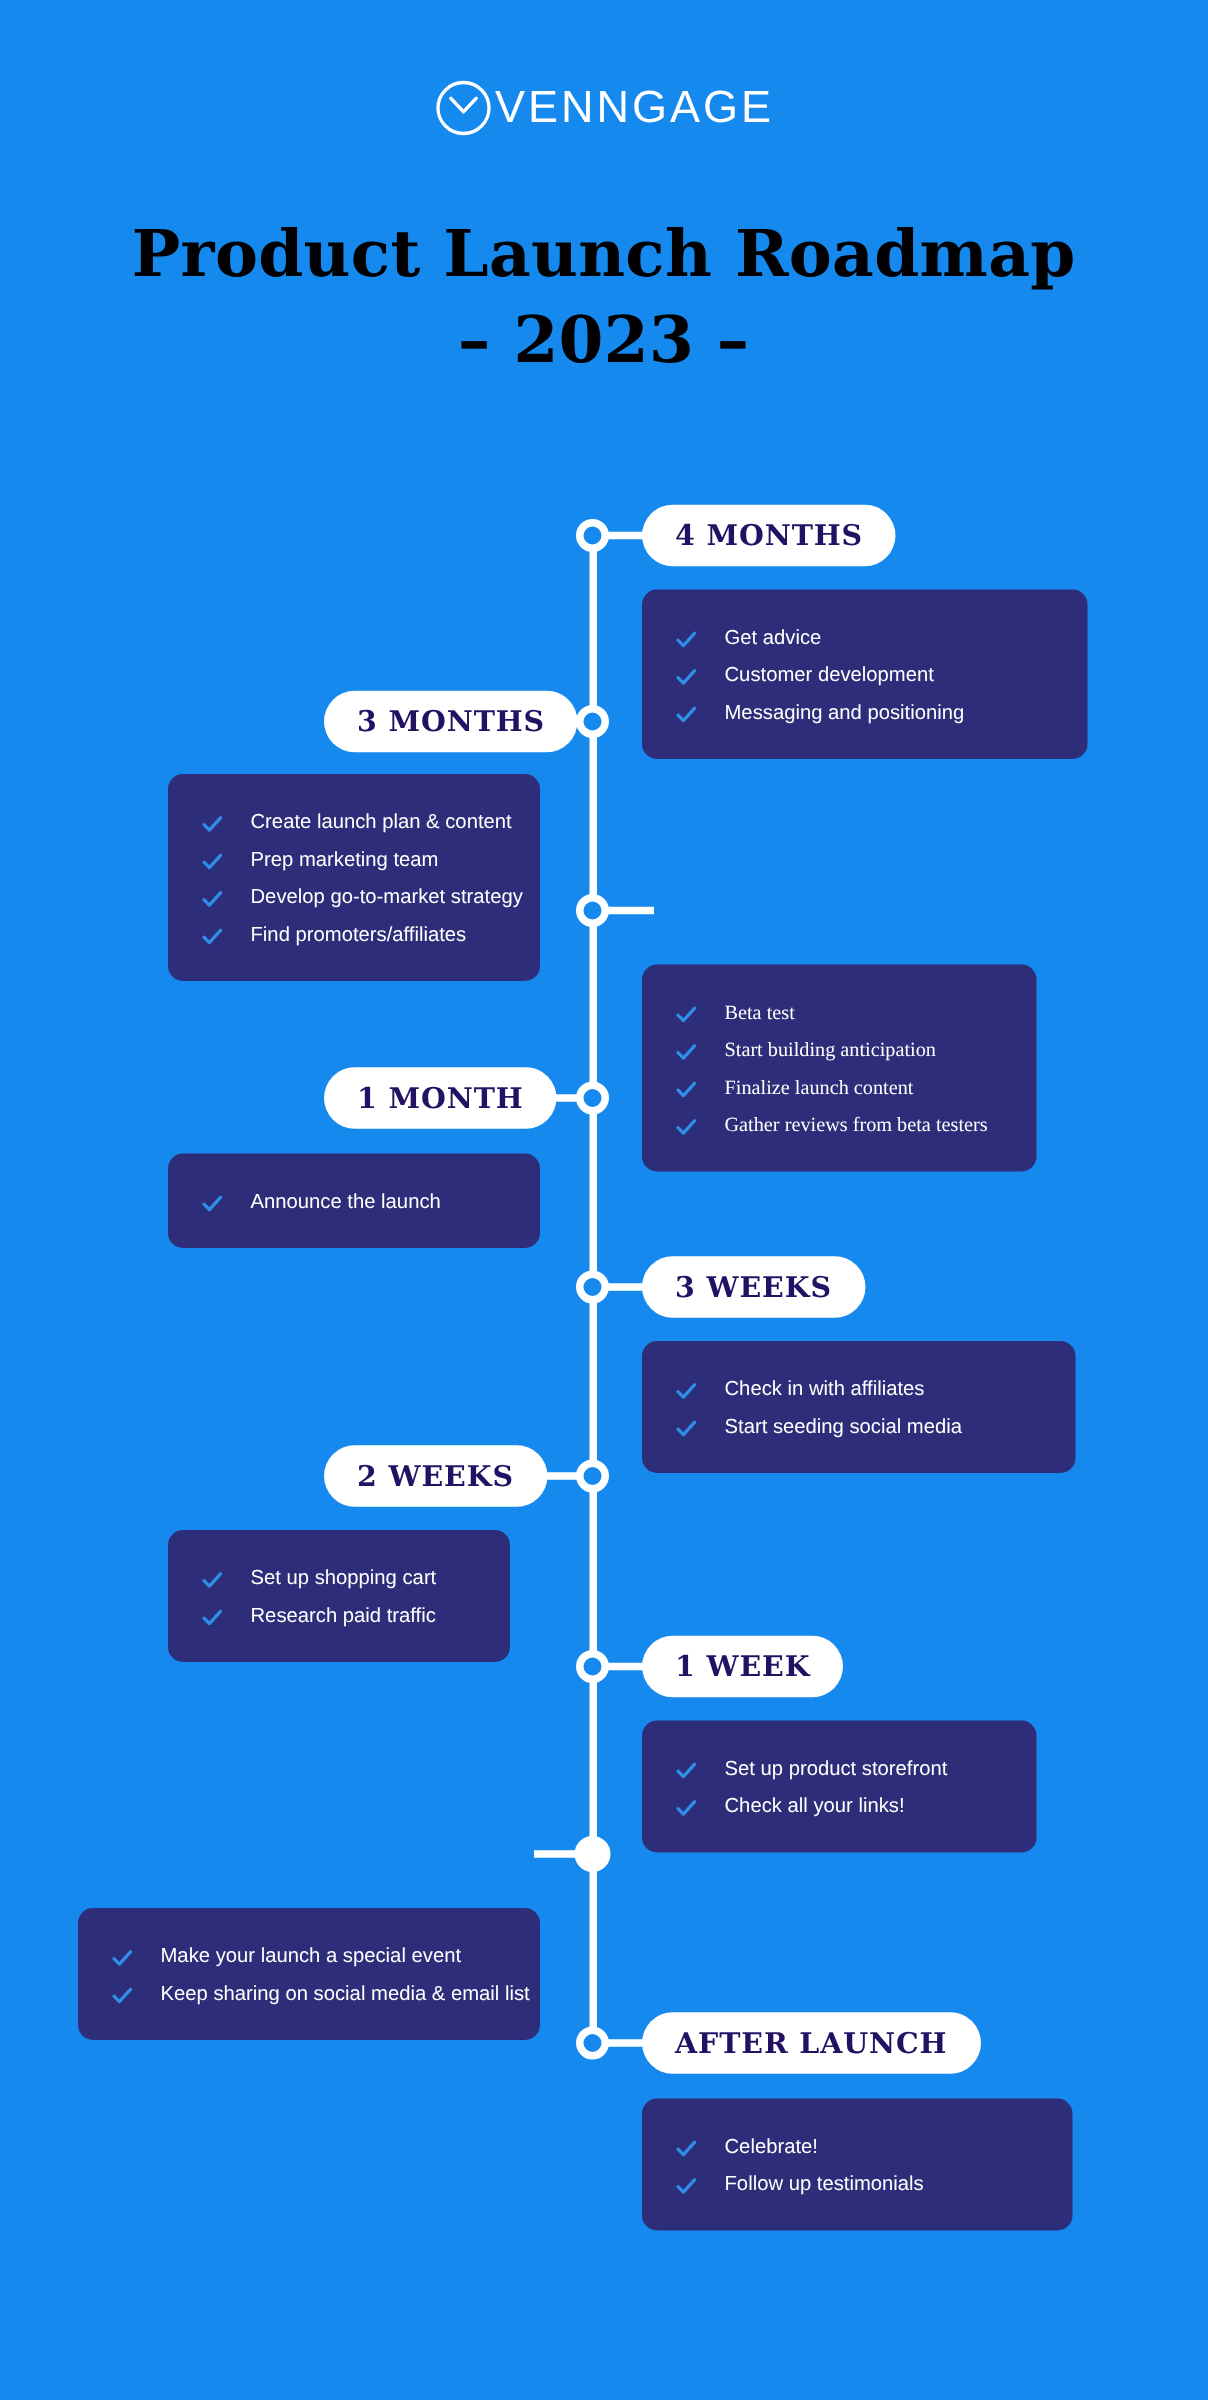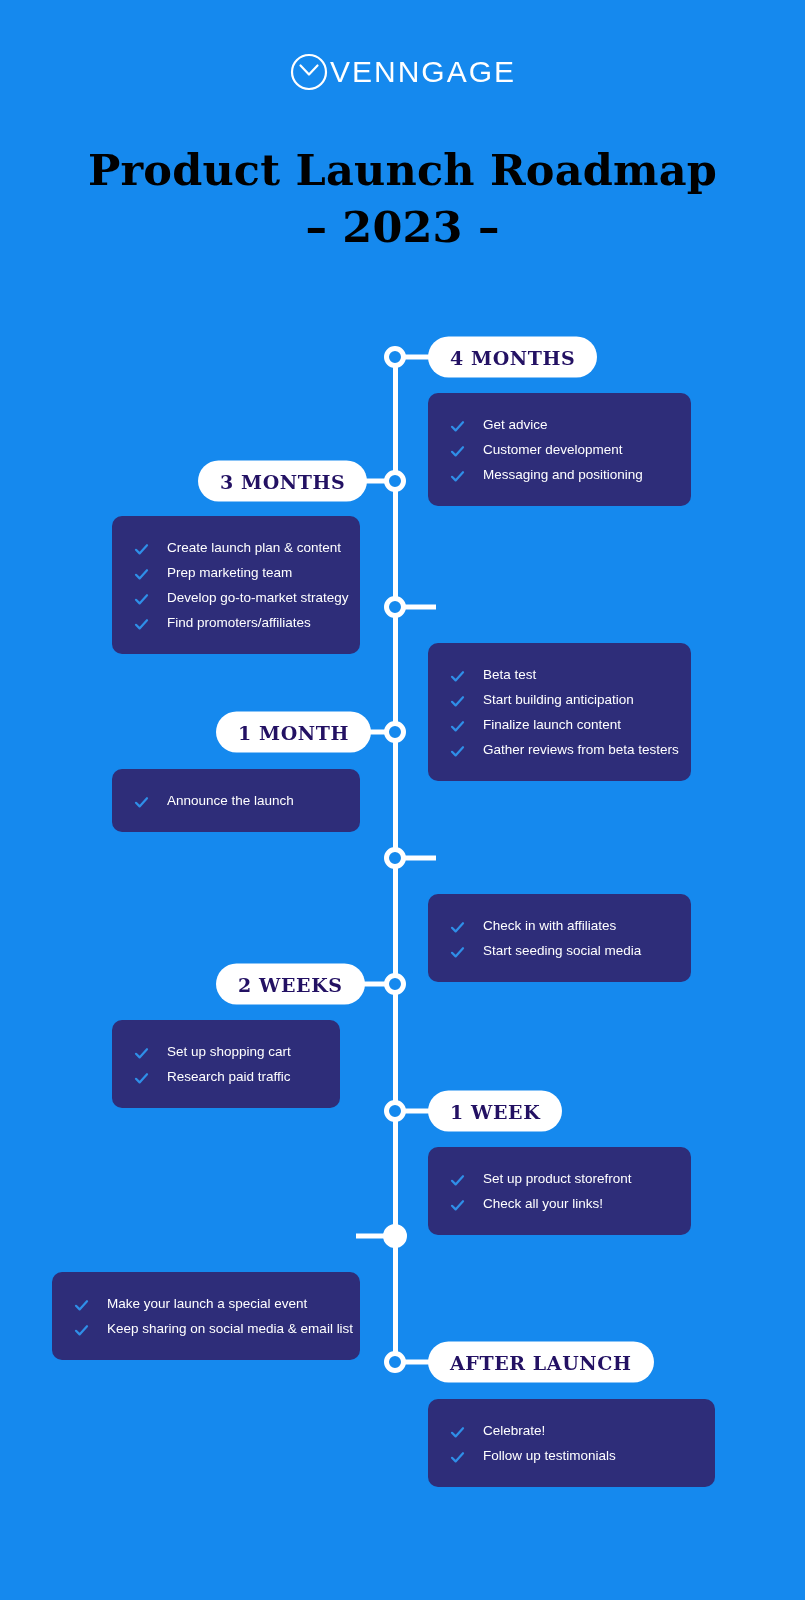--- a/index.html
+++ b/index.html
@@ -159,21 +159,21 @@
     <span class="line2">– 2023 –</span>
   </h1>
 
   <div class="spine"></div>
 
   <div class="connector" style="left:396px; top:357px; width:40px;"></div>
   <div class="node" style="left:395px; top:357px;"></div>
   <div class="pill" style="left:428px; top:357px;text-align:center;">
     <span>4 MONTHS</span>
   </div>
-  <div class="card" style="left:428px; top:393px; width:263px;">
+  <div class="card" style="left:428px; top:393px; width:297px;">
     <ul>
       <li>
         <span class="check"><svg width="15" height="15" viewBox="0 0 15 15">
               <path d="M2 7.8 L5.6 11.4 L13 3.2" fill="none" stroke="#2f8fe8" stroke-width="2.2" stroke-linecap="round" stroke-linejoin="round"></path>
             </svg></span>
         <span>Get advice</span>
       </li>
       <li>
         <span class="check"><svg width="15" height="15" viewBox="0 0 15 15">
               <path d="M2 7.8 L5.6 11.4 L13 3.2" fill="none" stroke="#2f8fe8" stroke-width="2.2" stroke-linecap="round" stroke-linejoin="round"></path>
@@ -184,21 +184,21 @@
         <span class="check"><svg width="15" height="15" viewBox="0 0 15 15">
               <path d="M2 7.8 L5.6 11.4 L13 3.2" fill="none" stroke="#2f8fe8" stroke-width="2.2" stroke-linecap="round" stroke-linejoin="round"></path>
             </svg></span>
         <span>Messaging and positioning</span>
       </li>
     </ul>
   </div>
 
   <div class="connector" style="left:356px; top:481px; width:40px;"></div>
   <div class="node" style="left:395px; top:481px;"></div>
-  <div class="pill" style="left:198px; top:481px;">
+  <div class="pill" style="left:216px; top:481px;">
     <span>3 MONTHS</span>
   </div>
   <div class="card" style="left:112px; top:516px; width:248px;">
     <ul>
       <li>
         <span class="check"><svg width="15" height="15" viewBox="0 0 15 15">
               <path d="M2 7.8 L5.6 11.4 L13 3.2" fill="none" stroke="#2f8fe8" stroke-width="2.2" stroke-linecap="round" stroke-linejoin="round"></path>
             </svg></span>
         <span>Create launch plan &amp; content</span>
       </li>
@@ -218,21 +218,21 @@
         <span class="check"><svg width="15" height="15" viewBox="0 0 15 15">
               <path d="M2 7.8 L5.6 11.4 L13 3.2" fill="none" stroke="#2f8fe8" stroke-width="2.2" stroke-linecap="round" stroke-linejoin="round"></path>
             </svg></span>
         <span>Find promoters/affiliates</span>
       </li>
     </ul>
   </div>
 
   <div class="connector" style="left:396px; top:607px; width:40px;"></div>
   <div class="node" style="left:395px; top:607px;"></div>
-  <div class="card" style="left:428px; top:643px; width:263px;">
+  <div class="card" style="left:428px; top:643px; width:263px;font-family:Liberation Serif, serif;">
     <ul>
       <li>
         <span class="check"><svg width="15" height="15" viewBox="0 0 15 15">
               <path d="M2 7.8 L5.6 11.4 L13 3.2" fill="none" stroke="#2f8fe8" stroke-width="2.2" stroke-linecap="round" stroke-linejoin="round"></path>
             </svg></span>
         <span>Beta test</span>
       </li>
       <li>
         <span class="check"><svg width="15" height="15" viewBox="0 0 15 15">
               <path d="M2 7.8 L5.6 11.4 L13 3.2" fill="none" stroke="#2f8fe8" stroke-width="2.2" stroke-linecap="round" stroke-linejoin="round"></path>
@@ -265,21 +265,24 @@
         <span class="check"><svg width="15" height="15" viewBox="0 0 15 15">
               <path d="M2 7.8 L5.6 11.4 L13 3.2" fill="none" stroke="#2f8fe8" stroke-width="2.2" stroke-linecap="round" stroke-linejoin="round"></path>
             </svg></span>
         <span>Announce the launch</span>
       </li>
     </ul>
   </div>
 
   <div class="connector" style="left:396px; top:858px; width:40px;"></div>
   <div class="node" style="left:395px; top:858px;"></div>
-  <div class="card" style="left:428px; top:894px; width:263px;">
+  <div class="pill" style="left:428px; top:858px;">
+    <span>3 WEEKS</span>
+  </div>
+  <div class="card" style="left:428px; top:894px; width:289px;">
     <ul>
       <li>
         <span class="check"><svg width="15" height="15" viewBox="0 0 15 15">
               <path d="M2 7.8 L5.6 11.4 L13 3.2" fill="none" stroke="#2f8fe8" stroke-width="2.2" stroke-linecap="round" stroke-linejoin="round"></path>
             </svg></span>
         <span>Check in with affiliates</span>
       </li>
       <li>
         <span class="check"><svg width="15" height="15" viewBox="0 0 15 15">
               <path d="M2 7.8 L5.6 11.4 L13 3.2" fill="none" stroke="#2f8fe8" stroke-width="2.2" stroke-linecap="round" stroke-linejoin="round"></path>

